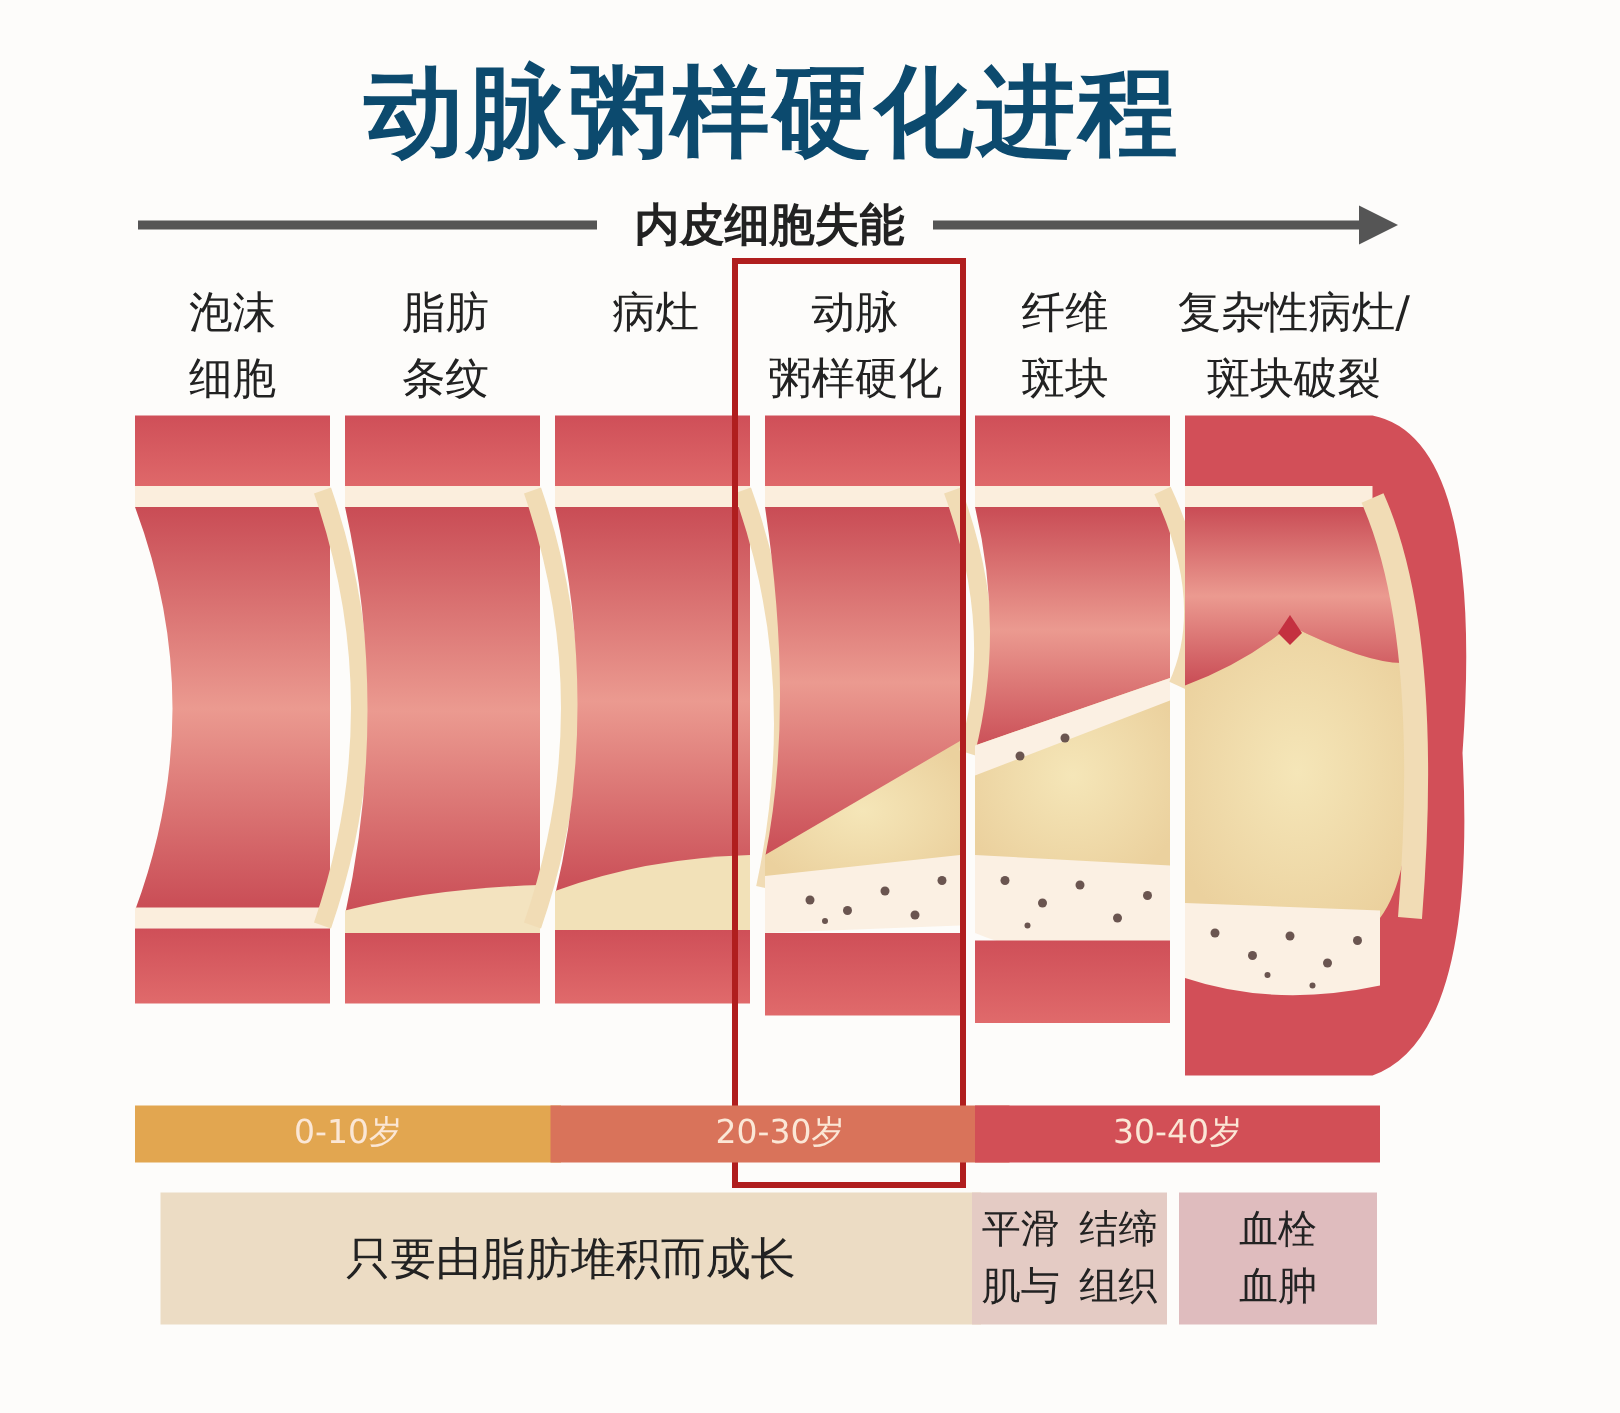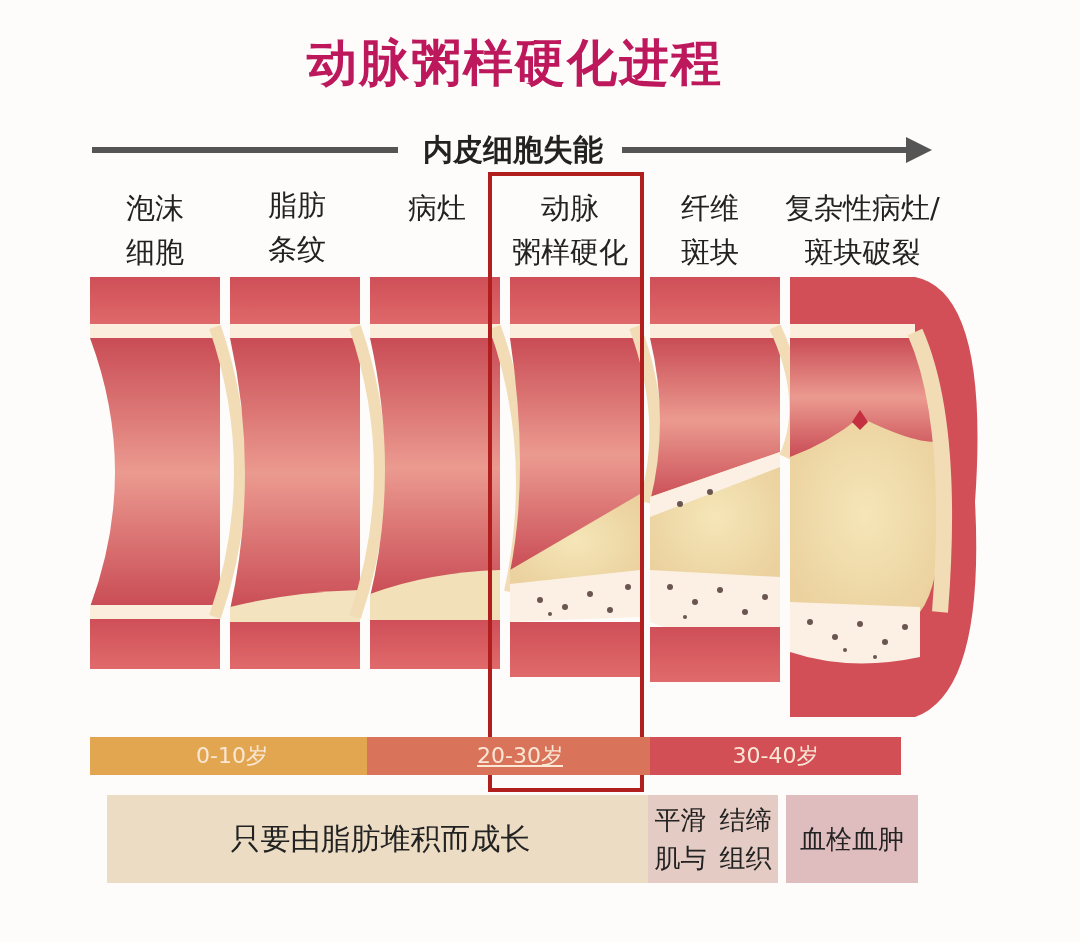--- a/index.html
+++ b/index.html
@@ -1,19 +1,19 @@
 <!DOCTYPE html>
 <html><head>
 <meta charset="utf-8">
 <style>
   html, body { margin:0; padding:0; }
   body { width:1080px; height:942px; background:#fdfcfa; position:relative; overflow:hidden;
          font-family:"DejaVu Sans", "Liberation Sans", sans-serif; color:#1a1a1a; }
   .title { position:absolute; left:0; width:1030px; top:30px; text-align:center;
-           font-size:50px; font-weight:bold; letter-spacing:2px; color:#be185d; }
+           font-size:66px; font-weight:bold; letter-spacing:2px; color:#0c4a6e; }
   .arrow-line { position:absolute; top:147px; height:6px; background:#555; }
   .arrow-head { position:absolute; left:906px; top:137px; width:0; height:0;
                 border-top:13px solid transparent; border-bottom:13px solid transparent; border-left:26px solid #555; }
   .arrow-label { position:absolute; left:408px; top:130px; width:210px; text-align:center; font-size:30px; color:#222;font-weight:bold; }
   .stage-label { position:absolute; top:186px; text-align:center; font-size:29px; line-height:44px; color:#222; }
   .vessels { position:absolute; left:90px; top:272px; }
   .highlight { position:absolute; left:488px; top:172px; width:156px; height:620px;
                border:4px solid #b01e1e; box-sizing:border-box; }
   .age-bar { position:absolute; top:737px; height:38px; color:#fbe7d6; font-size:22px;
              text-align:center; line-height:38px; }
@@ -27,21 +27,21 @@
 
 <div class="arrow-line" style="left:92px;width:306px;"></div>
 <div class="arrow-line" style="left:622px;width:288px;"></div>
 <div class="arrow-head"></div>
 <div class="arrow-label">内皮细胞失能</div>
 
 <div class="stage-label" style="left:100px;width:110px;">
   <div>泡沫</div>
   <div>细胞</div>
 </div>
-<div class="stage-label" style="left:242px;width:110px;font-family:Liberation Mono, monospace;">
+<div class="stage-label" style="left:242px;width:110px;">
   <div>脂肪</div>
   <div>条纹</div>
 </div>
 <div class="stage-label" style="left:382px;width:110px;">
   <div>病灶</div>
 </div>
 <div class="stage-label" style="left:500px;width:140px;">
   <div>动脉</div>
   <div>粥样硬化</div>
 </div>
@@ -155,30 +155,30 @@
     </g>
     <path d="M125 60 Q165 150 150 340" stroke="#f1dcb5" stroke-width="16" fill="none"></path>
   </g>
 </svg>
 
 <div class="highlight"></div>
 
 <div class="age-bar" style="left: 90px; width: 284px; background: rgb(226, 166, 80);">
   <span>0-10岁</span>
 </div>
-<div class="age-bar" style="left: 367px; width: 306px; background: rgb(217, 115, 90); text-decoration: underline;">
+<div class="age-bar" style="left: 367px; width: 306px; background: rgb(217, 115, 90);">
   <span>20-30岁</span>
 </div>
-<div class="age-bar" style="left: 650px; width: 251px; background: rgb(210, 79, 86);">
+<div class="age-bar" style="left: 650px; width: 270px; background: rgb(210, 79, 86);">
   <span>30-40岁</span>
 </div>
 
 <div class="desc-box" style="left: 90px; width: 547px; font-size: 30px; background: rgb(236, 220, 196); margin-left: 17px;">
   <span>只要由脂肪堆积而成长</span>
 </div>
 <div class="desc-box" style="left: 648px; width: 130px; font-size: 26px; line-height: 38px; background: rgb(228, 203, 196);">
   <div>平滑肌与</div>
   <div>结缔组织</div>
 </div>
-<div class="desc-box" style="left: 786px; width: 132px; font-size: 26px; line-height: 38px; background: rgb(223, 188, 190);">
+<div class="desc-box" style="left: 786px; width: 132px; font-size: 26px; line-height: 38px; flex-direction: column; background: rgb(223, 188, 190);">
   <div>血栓</div>
   <div>血肿</div>
 </div>
 
 </body></html>

